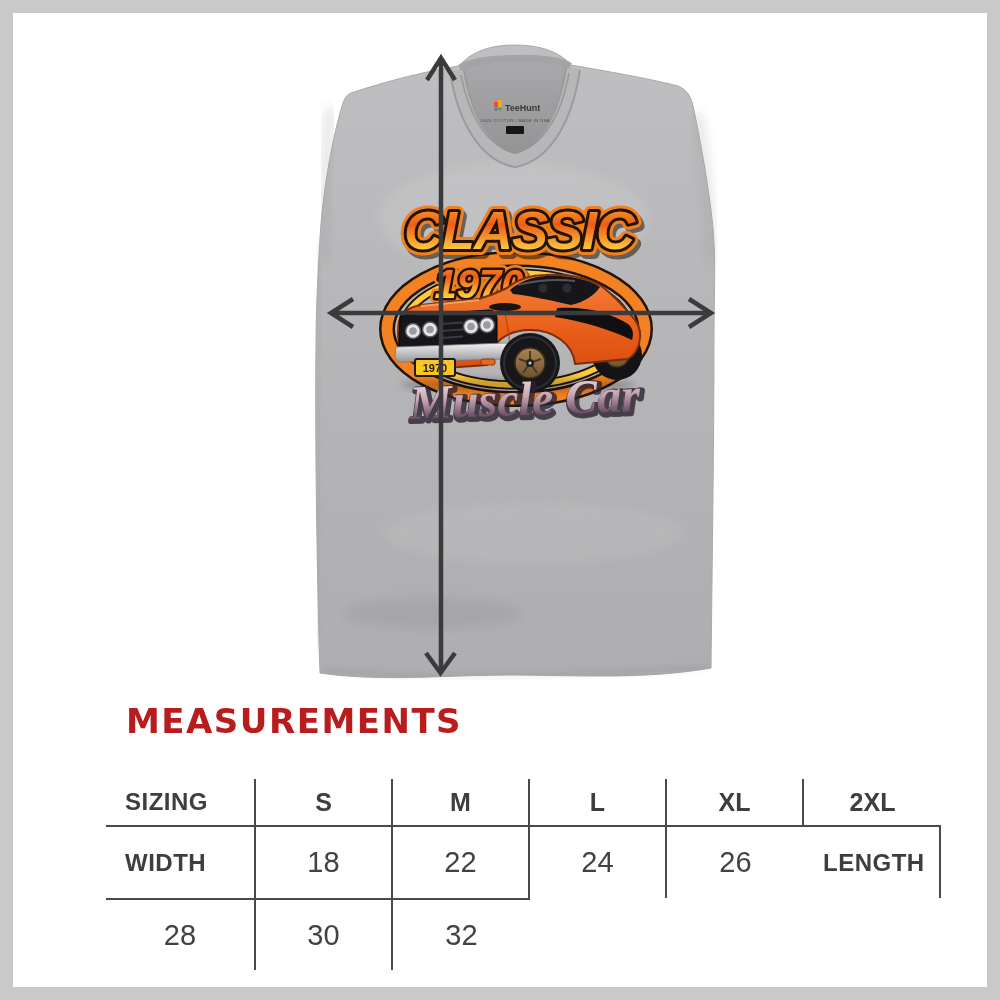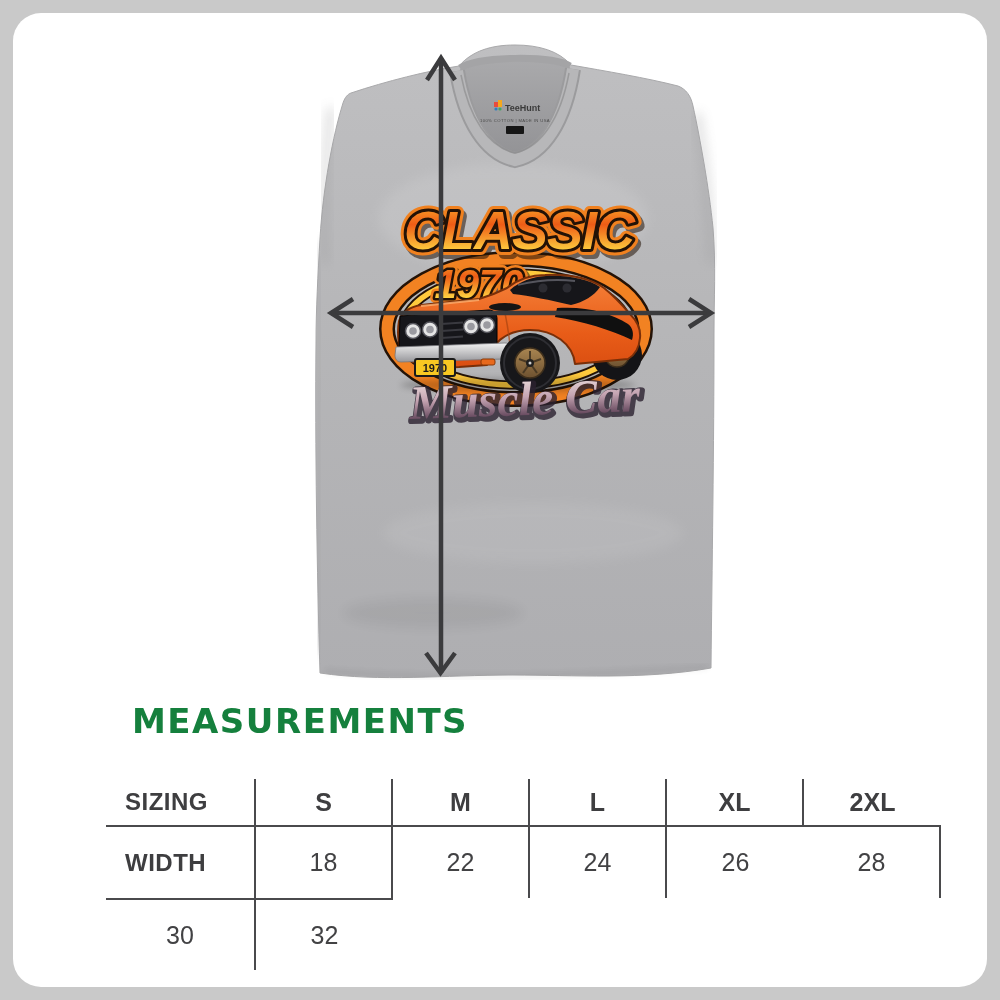--- a/index.html
+++ b/index.html
@@ -5,50 +5,49 @@
   html,body{margin:0;padding:0;}
   body{
     width:1000px;height:1000px;
     background:#c9c9c9;
     font-family:"Liberation Sans",sans-serif;
     position:relative;overflow:hidden;
   }
   #page{
     position:absolute;left:13px;top:13px;right:13px;bottom:13px;
     background:#ffffff;
-    border-radius:28px;
   }
   #shirt-svg{
     position:absolute;left:0;top:0;width:1000px;height:1000px;
   }
   #heading{
-    position:absolute;left:119px;top:688px;
+    position:absolute;left:113px;top:688px;
     font-family:"DejaVu Sans","Liberation Sans",sans-serif;
     font-weight:bold;font-size:34px;letter-spacing:1.5px;
-    color:#15803d;
+    color:#b91c1c;
   }
   #size-table{
     position:absolute;left:93px;top:766px;
     display:grid;
     grid-template-columns:150px 137px 137px 137px 137px 137px;
     grid-template-rows:46px 73px 72px;
     color:#3e3e40;
   }
   .cell{
     display:flex;align-items:center;justify-content:center;
     font-size:25px;
   }
   .cell.col-divider{border-right:2px solid #4a4a4c;}
   .cell.row-divider{border-top:2px solid #4a4a4c;}
   .cell.rowlabel{
     justify-content:flex-start;padding-left:19px;
     font-weight:bold;font-size:24px;letter-spacing:0.5px;
   }
   .cell.sizehead{font-weight:bold;font-size:25px;}
-  .cell.value{font-weight:normal;font-size:25px;color:#424244;}
+  .cell.value{font-weight:normal;font-size:29px;color:#424244;}
 </style>
 </head>
 <body>
 
 <div id="page">
 
   <svg id="shirt-svg" viewBox="0 0 1000 1000" xmlns="http://www.w3.org/2000/svg">
     <defs>
       <linearGradient id="fabricGrad" x1="0" y1="30" x2="0" y2="670" gradientUnits="userSpaceOnUse">
         <stop offset="0" stop-color="#bfbfc1"></stop>
@@ -279,18 +278,19 @@
     <div class="cell sizehead col-divider">L</div>
     <div class="cell sizehead col-divider">XL</div>
     <div class="cell sizehead">2XL</div>
 
     <div class="cell rowlabel col-divider row-divider">WIDTH</div>
     <div class="cell value col-divider row-divider">18</div>
     <div class="cell value col-divider row-divider">22</div>
     <div class="cell value col-divider row-divider">24</div>
     <div class="cell value row-divider">26</div>
 
+    <div class="cell rowlabel col-divider row-divider">LENGTH</div>
     <div class="cell value col-divider row-divider">28</div>
     <div class="cell value col-divider row-divider">30</div>
     <div class="cell value row-divider">32</div>
   </div>
 
 </div>
 
 </body></html>

